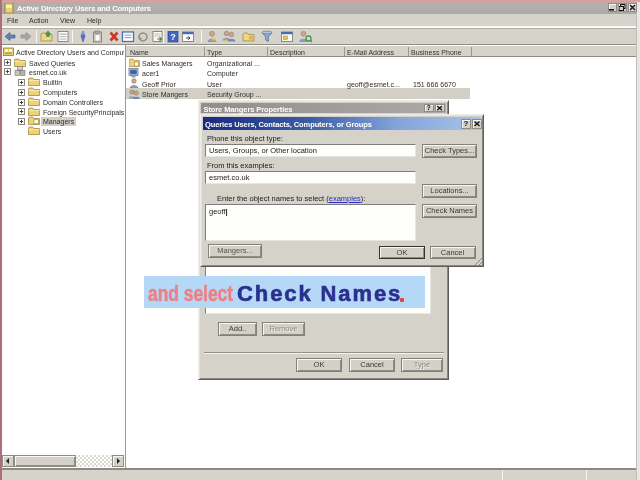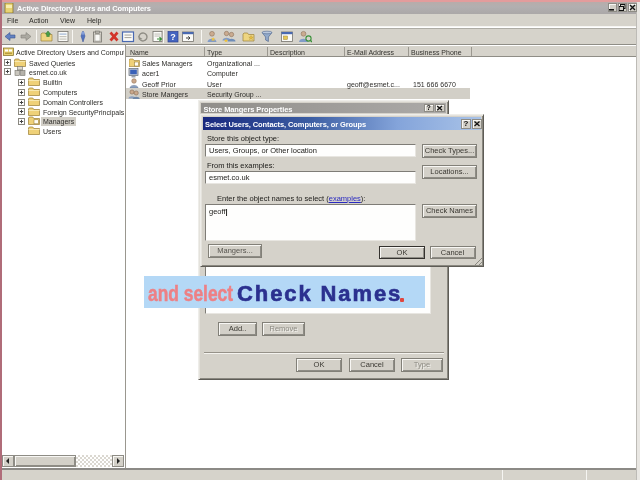--- a/index.html
+++ b/index.html
@@ -287,35 +287,35 @@
 <div class="a" style="left:204px;top:353px;width:240px;height:1px;background:#f4f3ef"></div>
 
 <div class="btn" style="left:296px;top:358px;width:46px;height:14px;line-height:12px">OK</div>
 <div class="btn" style="left:349px;top:358px;width:46px;height:14px;line-height:12px">Cancel</div>
 <div class="btn" style="left:401px;top:358px;width:42px;height:14px;line-height:12px;color:#8c8a82;text-shadow:1px 1px 0 #f2f1ed">Type</div>
 
 <div class="a" style="left:200px;top:114px;width:284px;height:153px;background:#d5d2ca;
   border:1px solid #5e5c56;border-top-color:#eeede9;border-left-color:#eeede9;
   box-shadow:inset 1px 1px 0 #e4e2dc,inset -1px -1px 0 #8a8880"></div>
 <div class="a" style="left:203px;top:117px;width:278px;height:13px;background:linear-gradient(90deg,#19297f,#3b5da2 38%,#84a4da 70%,#a9c3e8)"></div>
-<div class="a" style="left:205px;top:120px;font-size:7.5px;font-weight:bold;color:#fff;letter-spacing:-0.1px;white-space:nowrap">Select Users, Contacts, Computers, or Groups</div>
+<div class="a" style="left:205px;top:120px;font-size:7.5px;font-weight:bold;color:#fff;letter-spacing:-0.1px;white-space:nowrap">Queries Users, Contacts, Computers, or Groups</div>
 <div class="cap" style="left:461px;top:118.5px;width:10px;height:10px;font-size:8px;font-weight:bold;line-height:9px">?</div>
 <div class="cap" style="left:472px;top:118.5px;width:10px;height:10px">
     <svg width="8" height="8">
       <path d="M1.5 1.5 L6.5 6 M6.5 1.5 L1.5 6" stroke="#111" stroke-width="1.3"></path>
     </svg>
   </div>
 
-<div class="dt" style="left:207px;top:135px">Store this object type:</div>
+<div class="dt" style="left:207px;top:135px">Phone this object type:</div>
 <div class="fld" style="left:205px;top:144px;width:211px;height:13px;line-height:11px;padding-left:3px">Users, Groups, or Other location</div>
 <div class="btn" style="left:422px;top:143.5px;width:55px;height:14px;line-height:12px">Check Types...</div>
 
 <div class="dt" style="left:207px;top:162px">From this examples:</div>
 <div class="fld" style="left:205px;top:171px;width:211px;height:13px;line-height:11px;padding-left:3px">esmet.co.uk</div>
-<div class="btn" style="left:422px;top:165px;width:55px;height:14px;line-height:12px">Locations...</div>
+<div class="btn" style="left:422px;top:184px;width:55px;height:14px;line-height:12px">Locations...</div>
 
 <div class="dt" style="left:217px;top:195px">Enter the object names to select (<span style="color:#2a2ac0;text-decoration:underline">examples</span>):</div>
 <div class="fld" style="left:205px;top:204px;width:211px;height:37px;line-height:10px;padding:2px 0 0 3px">geoff<span style="font-weight:bold">|</span></div>
 <div class="btn" style="left:422px;top:204px;width:55px;height:14px;line-height:12px">Check Names</div>
 
 <div class="btn" style="left:208px;top:243.5px;width:54px;height:14px;line-height:12px;color:#56544e">Mangers...</div>
 <div class="btn" style="left:379px;top:245.5px;width:46px;height:13px;line-height:11px;border:1px solid #34322e;box-shadow:inset 1px 1px 0 #f8f7f4,inset -1px -1px 0 #8e8c85">OK</div>
 <div class="btn" style="left:429.5px;top:245.5px;width:46px;height:13px;line-height:11px">Cancel</div>
 <div class="a" style="left:473px;top:257px">
     <svg width="10" height="10">

